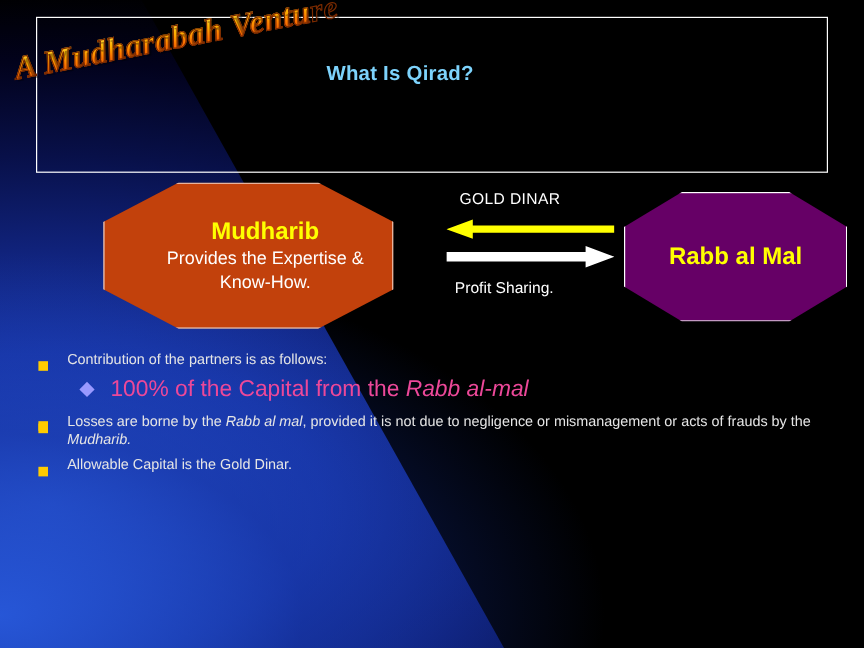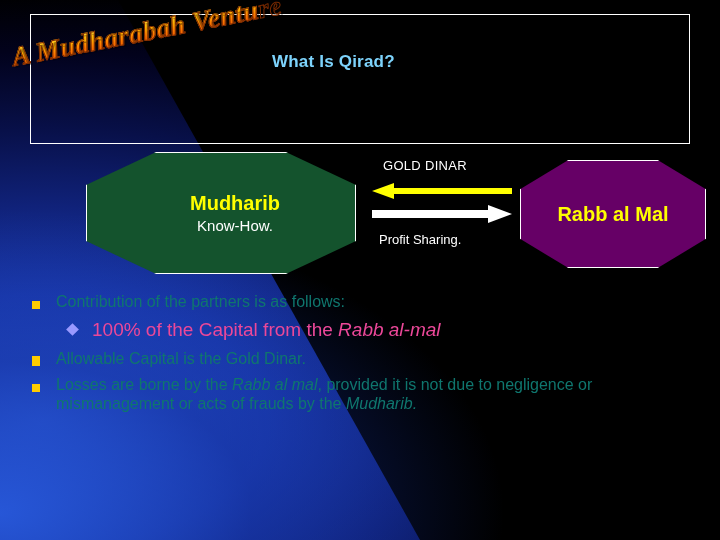--- a/index.html
+++ b/index.html
@@ -85,23 +85,23 @@
     display: flex;
     flex-direction: column;
     align-items: center;
     justify-content: center;
     text-align: center;
     clip-path: polygon(26% 0%, 74% 0%, 100% 27%, 100% 73%, 74% 100%, 26% 100%, 0% 73%, 0% 27%);
   }
   .oct-mudharib {
     left: 86px;
     top: 152px;
-    width: 270px;
+    width: 242px;
     height: 122px;
-    background: #14532d;
+    background: #c2410c;
     border: 1px solid #ffffff;
     padding-left: 28px;
   }
   .oct-rabb {
     left: 520px;
     top: 160px;
     width: 186px;
     height: 108px;
     background: #660066;
     border: 1px solid #ffffff;
@@ -155,24 +155,24 @@
   
   .bullets {
     position: absolute;
     left: 24px;
     top: 292px;
     width: 686px;
   }
   .b1 {
     position: relative;
     padding-left: 32px;
-    font-size: 16px;
+    font-size: 12px;
     line-height: 1.2;
     margin-bottom: 7px;
-    color: #0f766e;
+    color: #e5e5e5;
   }
   .b1 .sq {
     position: absolute;
     left: 8px;
     top: 9px;
     width: 8px;
     height: 8px;
     background: #ffcc00;
   }
   .b2 {
@@ -204,20 +204,21 @@
 
   <div class="title-box"></div>
   <div class="title-text">What Is Qirad?</div>
 
   <div class="wordart">
     <span>A Mudharabah Venture</span>
   </div>
 
   <div class="octagon oct-mudharib">
     <div class="oct-head">Mudharib</div>
+    <div class="oct-sub">Provides the Expertise &amp;</div>
     <div class="oct-sub">Know-How.</div>
   </div>
 
   <div class="octagon oct-rabb">
     <div class="oct-head">Rabb al Mal</div>
   </div>
 
   <div class="gold-label">GOLD DINAR</div>
 
   <svg class="arrow-left" viewBox="0 0 140 18">
@@ -227,17 +228,17 @@
   <svg class="arrow-right" viewBox="0 0 140 20">
     <polygon points="140,10 116,1 116,6 0,6 0,14 116,14 116,19" fill="#ffffff"></polygon>
   </svg>
 
   <div class="profit-label">Profit Sharing.</div>
 
   <div class="bullets" id="bullets">
       <div class="b1"><span class="sq"></span><span><span>Contribution of the partners is as follows:</span></span></div>
       <div class="b2"><span class="dia"></span><span><span>100% of the Capital from the </span><span class="ital">Rabb al-mal</span></span></div>
       <div class="b1"><span class="sq"></span></div>
+      <div class="b1"><span class="sq"></span><span><span>Losses are borne by the </span><span class="ital">Rabb al mal</span><span>, provided it is not due to negligence or mismanagement or acts of frauds by the </span><span class="ital">Mudharib.</span></span></div>
       <div class="b1"><span class="sq"></span><span><span>Allowable Capital is the Gold Dinar.</span></span></div>
-      <div class="b1"><span class="sq"></span><span><span>Losses are borne by the </span><span class="ital">Rabb al mal</span><span>, provided it is not due to negligence or mismanagement or acts of frauds by the </span><span class="ital">Mudharib.</span></span></div>
     </div>
 
 </div>
 
 </body></html>

